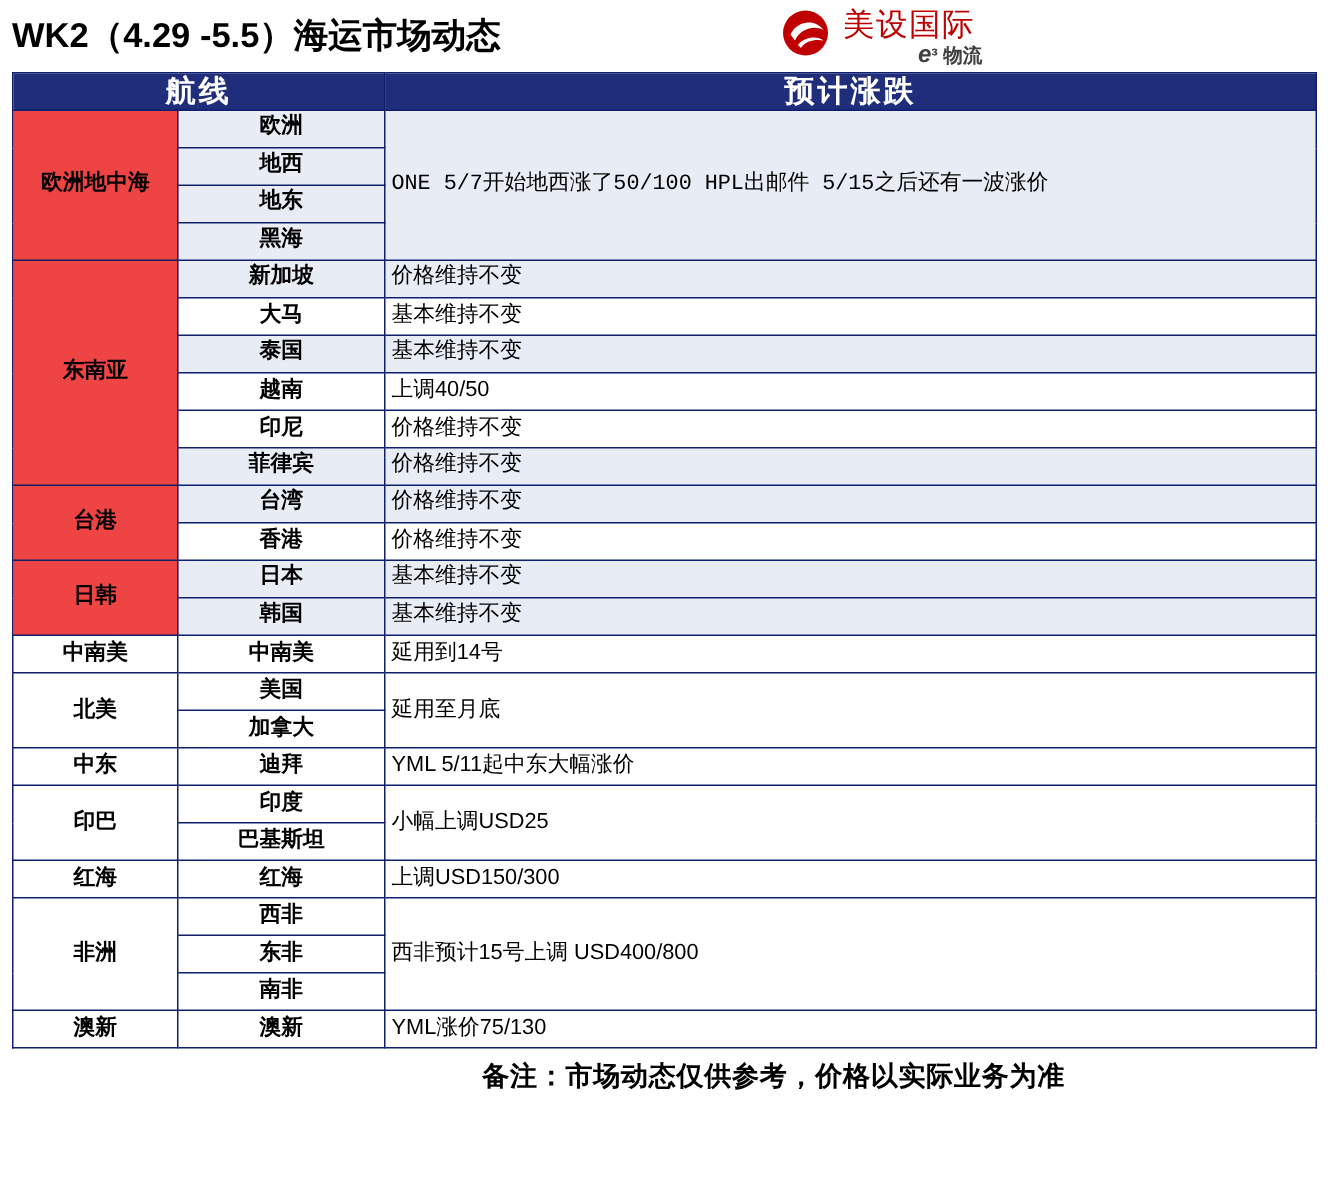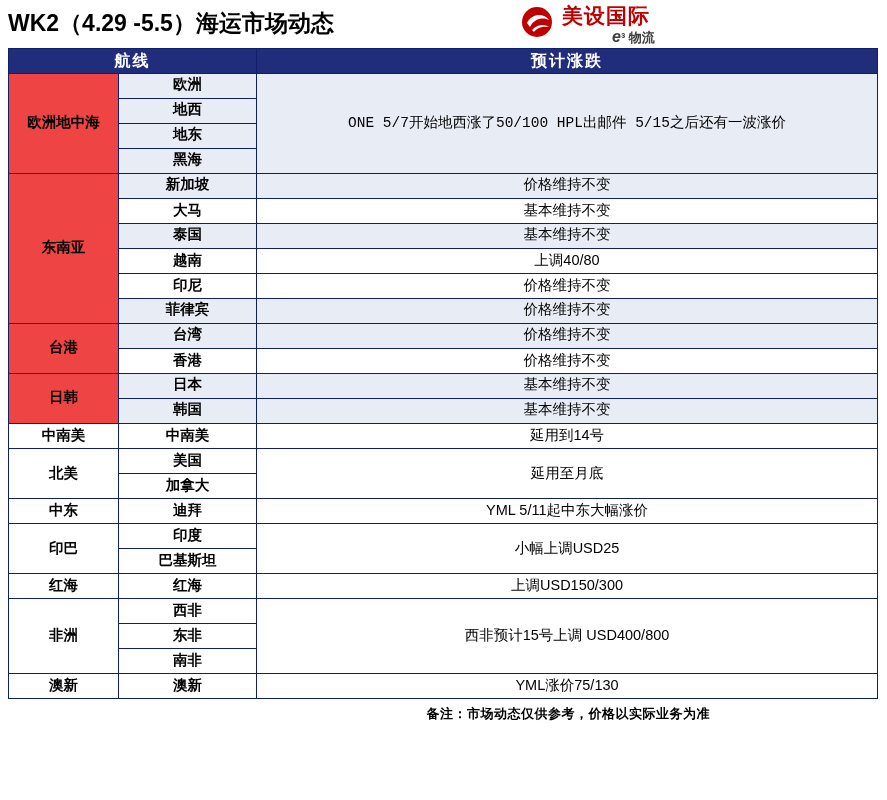--- a/index.html
+++ b/index.html
@@ -47,21 +47,21 @@
     left: 0;
     top: 4px;
     width: 36px;
     height: 32px;
   }
   .logo-text {
     position: absolute;
     left: 42px;
     top: 0px;
     font-size: 21px;
-    font-weight: bold;
+    font-weight: normal;
     color: #c00000;
     letter-spacing: 1px;
     white-space: nowrap;
   }
   .logo-sub {
     position: absolute;
     left: 92px;
     top: 26px;
     font-size: 13px;
     font-weight: bold;
@@ -88,44 +88,44 @@
     border: 1px solid #0f1f6b;
     padding: 0 4px;
     height: 24px;
     line-height: 1.1;
     vertical-align: middle;
   }
   thead th {
     background: #1f2d7a;
     color: #ffffff;
     font-weight: bold;
-    font-size: 16px;
+    font-size: 20px;
     height: 30px;
     text-align: center;
     letter-spacing: 2px;
   }
   td.grp, td.sub {
     text-align: center;
     font-weight: bold;
     white-space: nowrap;
   }
   td.note {
-    text-align: center;
+    text-align: left;
     padding-left: 6px;
     white-space: nowrap;
   }
   tr.shade td { background: #e8ecf4; font-family: Liberation Mono, monospace; }
   tr.plain td { background: #ffffff; }
   td.grp.shade-cell { background: #ef4444; }
   td.grp.plain-cell { background: #ffffff; }
 
   .footer-note {
     margin-top: 6px;
     text-align: right;
-    font-size: 13px;
+    font-size: 18px;
     font-weight: bold;
     letter-spacing: 0.5px;
   }
 </style>
 </head>
 <body>
 
 <div class="page">
 
   <div class="header">
@@ -178,21 +178,21 @@
       <tr class="plain">
         <td class="sub">大马</td>
         <td class="note">基本维持不变</td>
       </tr>
       <tr class="shade">
         <td class="sub">泰国</td>
         <td class="note">基本维持不变</td>
       </tr>
       <tr class="plain">
         <td class="sub">越南</td>
-        <td class="note">上调40/80</td>
+        <td class="note">上调40/50</td>
       </tr>
       <tr class="plain">
         <td class="sub">印尼</td>
         <td class="note">价格维持不变</td>
       </tr>
       <tr class="shade">
         <td class="sub">菲律宾</td>
         <td class="note">价格维持不变</td>
       </tr>
 

